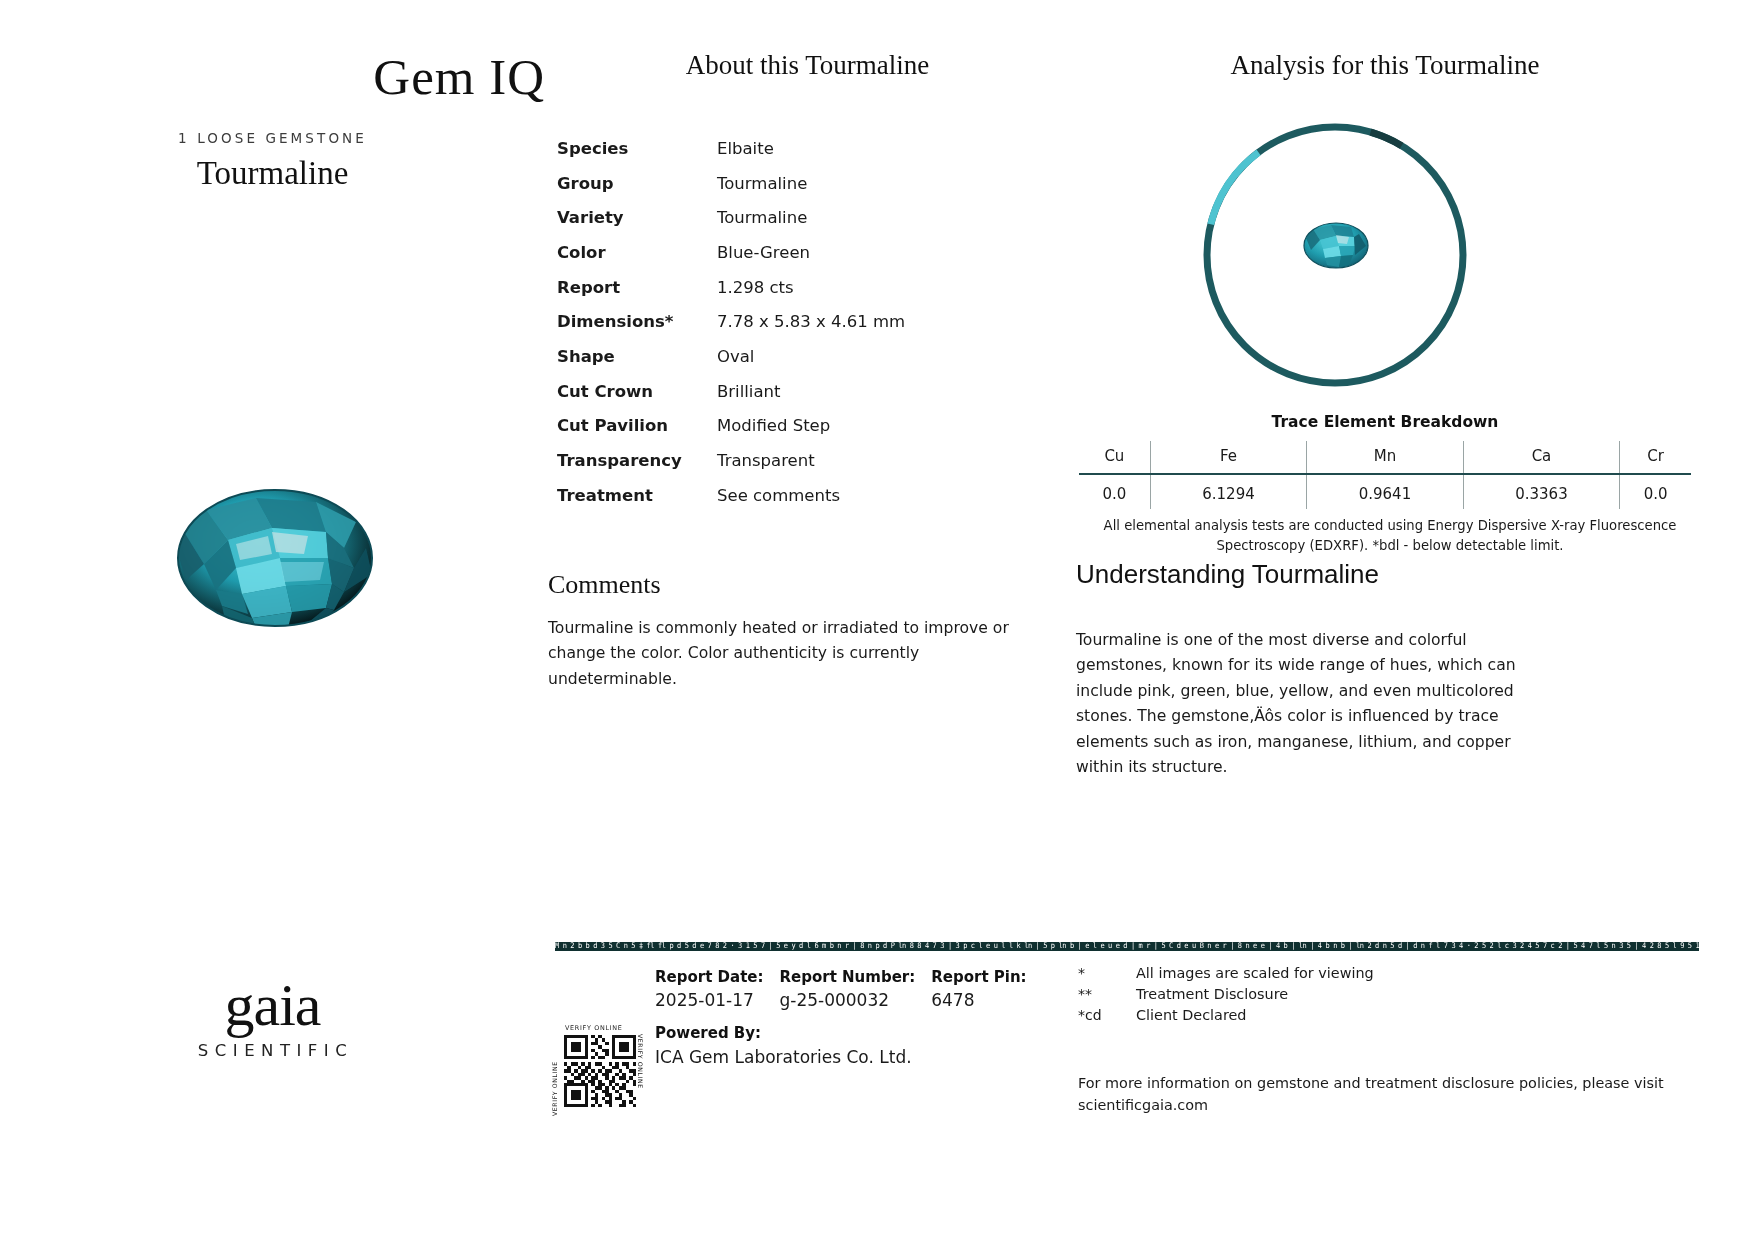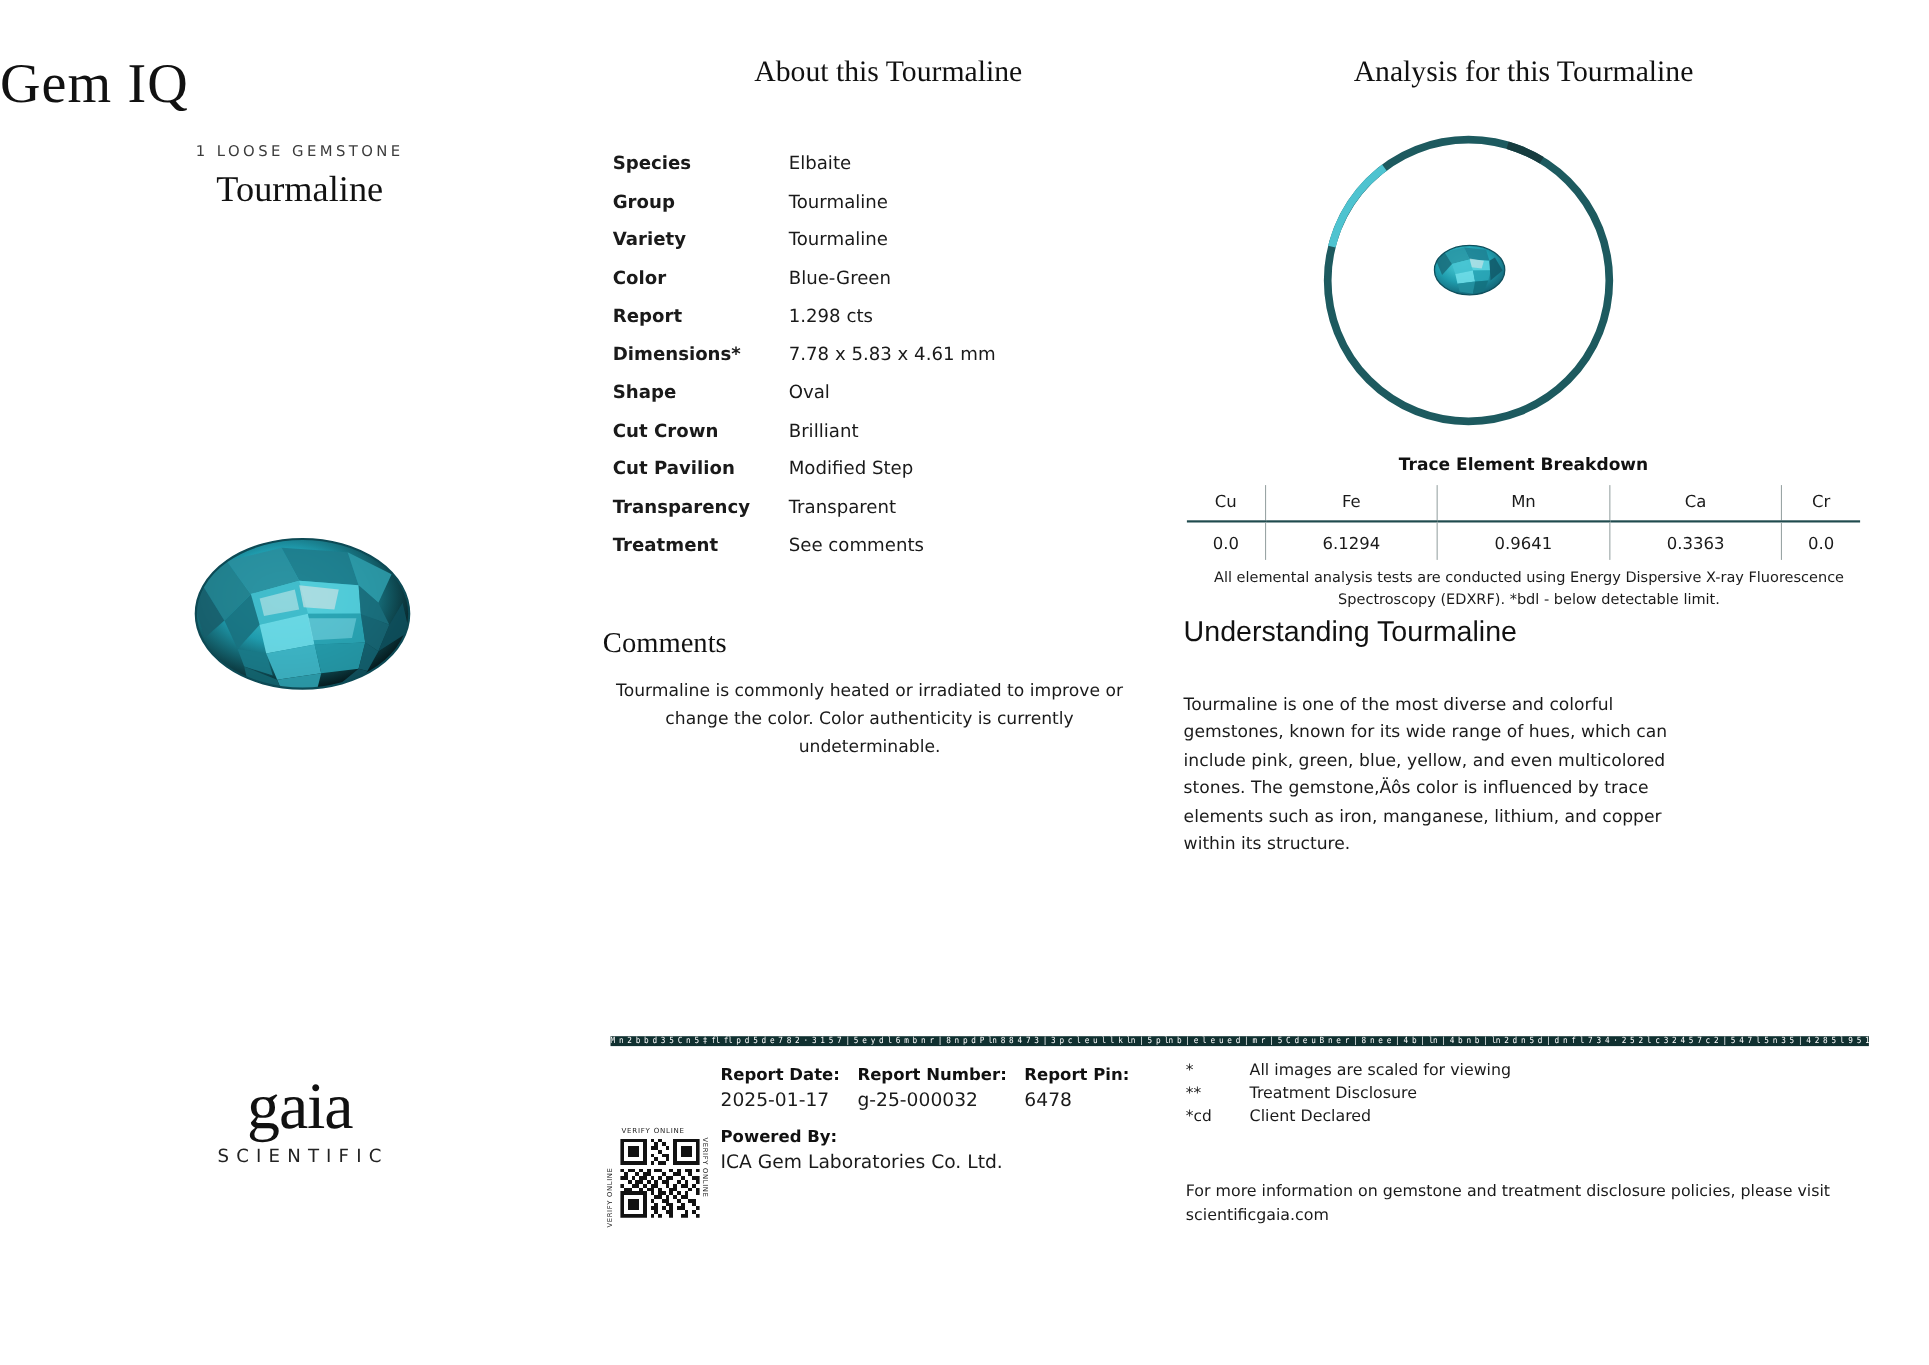--- a/index.html
+++ b/index.html
@@ -27,21 +27,21 @@
     position: absolute;
     left: 0;
     top: 0;
     width: 545px;
     height: 1241px;
   }
   .brand-title {
     position: absolute;
     left: 0; top: 48px;
     width: 545px;
-    text-align: left;
+    text-align: right;
     font-family: "Liberation Serif", serif;
     font-size: 51px;
     letter-spacing: 1px;
     color: #111111;
   }
   .loose-label {
     position: absolute;
     left: 0; top: 130px;
     width: 545px;
     text-align: center;
@@ -144,21 +144,20 @@
     color: #111111;
   }
   .comments-body {
     position: absolute;
     left: 3px;
     top: 616px;
     width: 485px;
     font-size: 15.6px;
     line-height: 1.62;
     color: #1a1a1a;
-    text-align: center;
   }
 
   
   .barcode-strip {
     position: absolute;
     left: 555px;
     top: 942px;
     width: 1144px;
     height: 9px;
     overflow: hidden;

